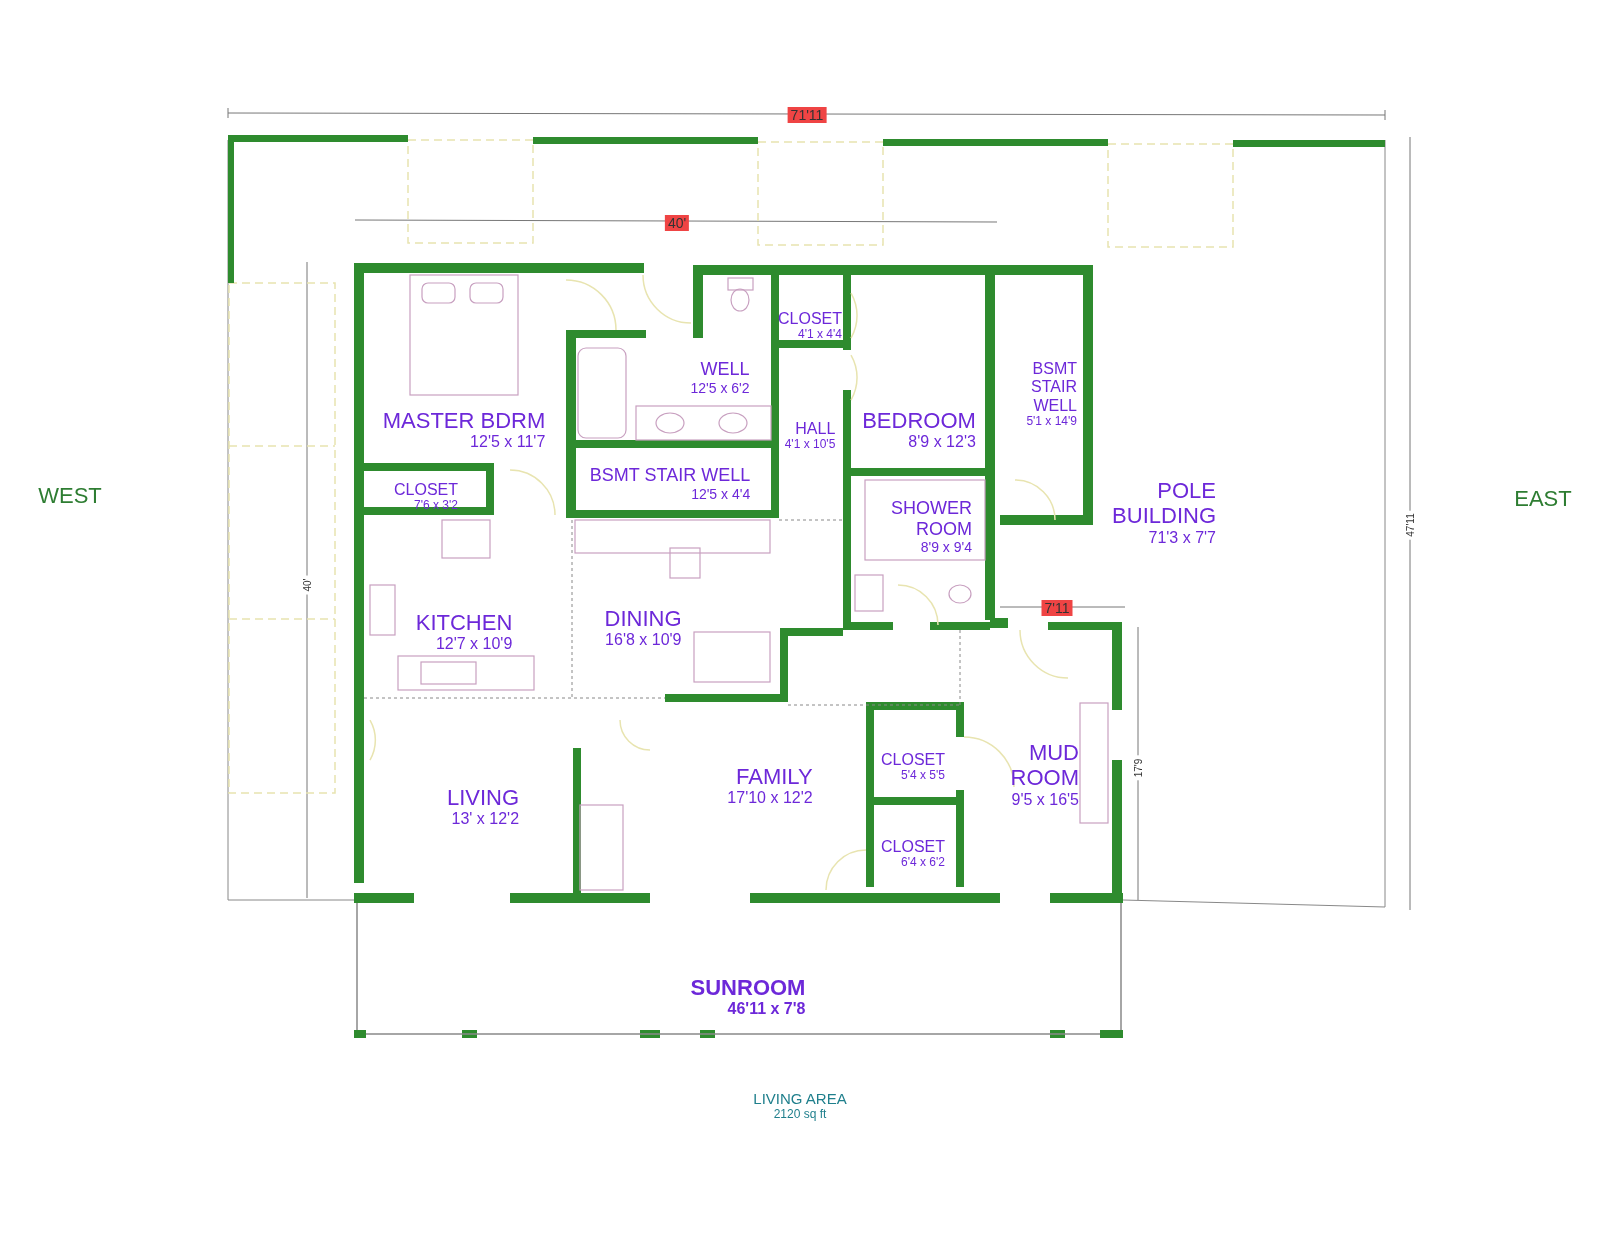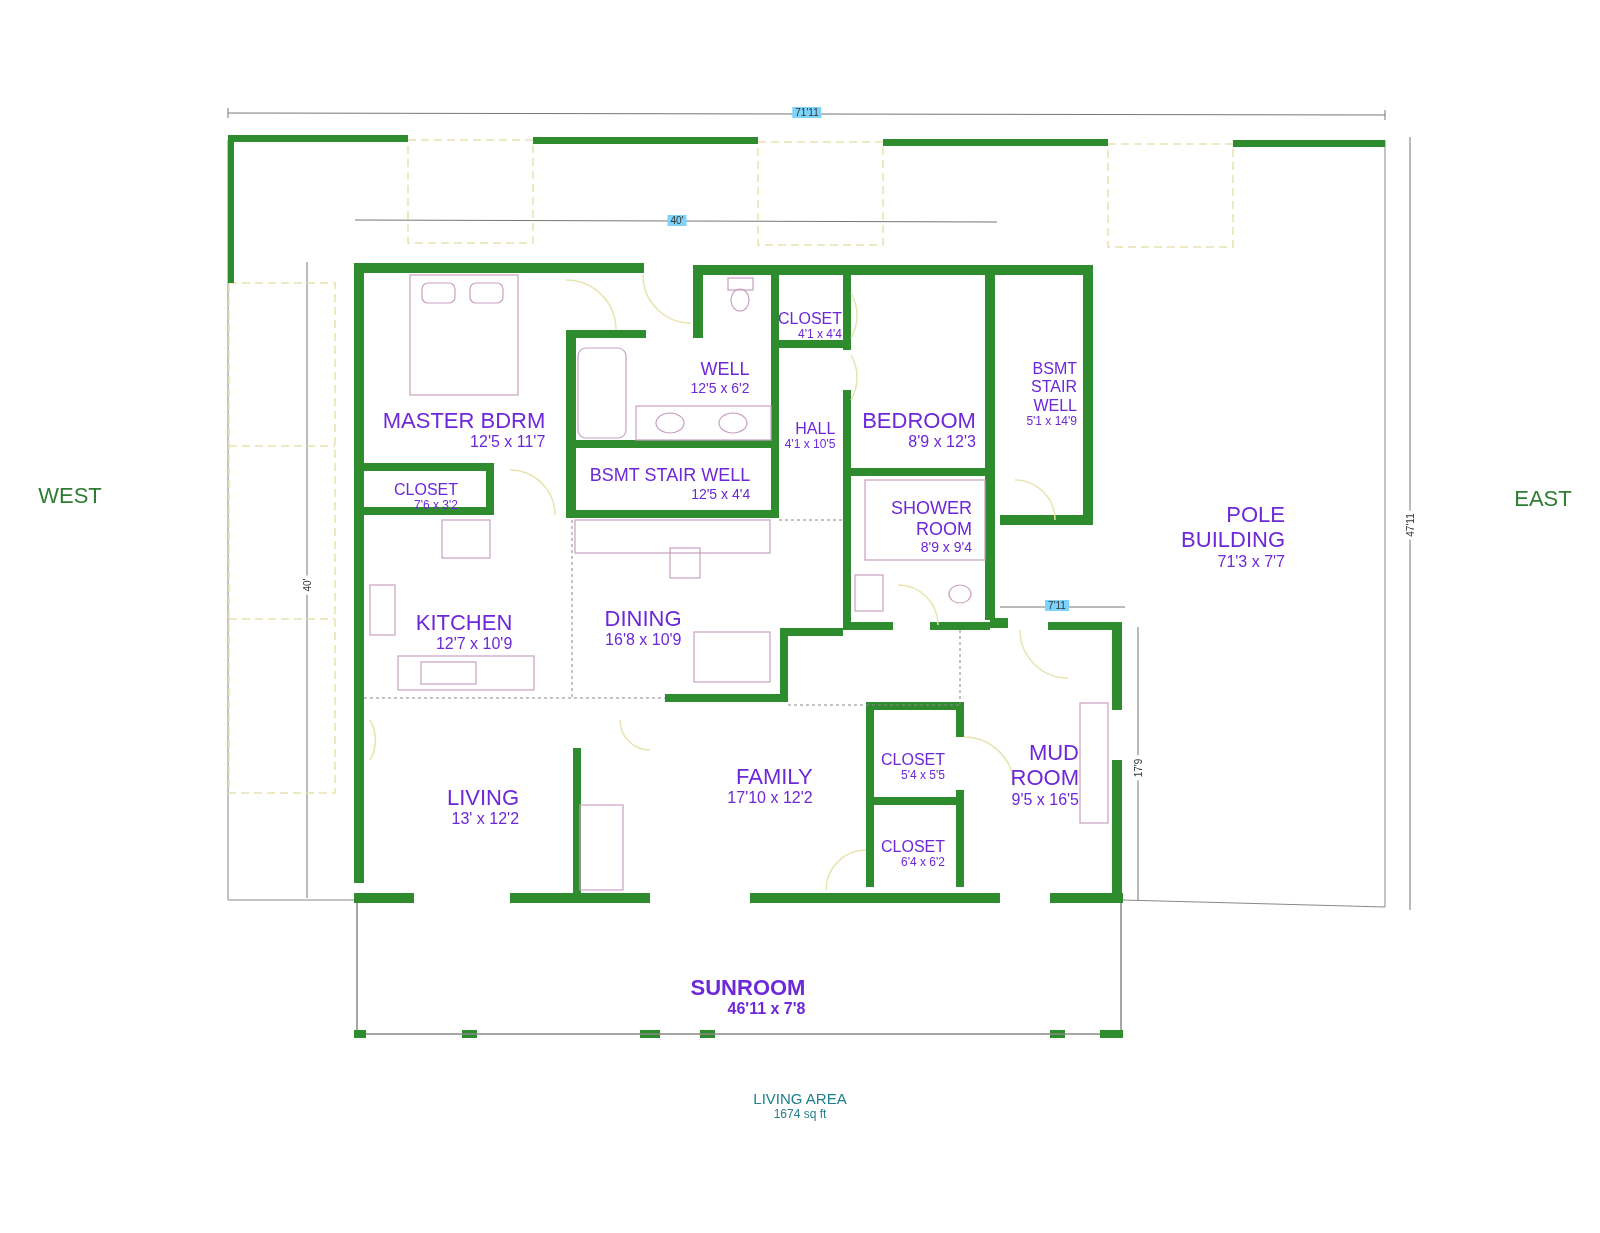--- a/index.html
+++ b/index.html
@@ -8,21 +8,21 @@
   .lbl{position:absolute;color:#6d28d9;text-align:right;white-space:nowrap;transform:translateX(-50%);line-height:1.15;}
   .lbl .t{display:block;}
   .lbl .d{display:block;}
   .big .t{font-size:22px;}
   .big .d{font-size:16px;}
   .med .t{font-size:18px;}
   .med .d{font-size:14px;}
   .sm .t{font-size:16px;}
   .sm .d{font-size:12px;}
   .compass{position:absolute;color:#2e7d32;font-size:22px;transform:translateX(-50%);}
-  .dim{position:absolute;color:#333;font-size:10px;background:#7dd3fc;padding:0 3px;transform:translateX(-50%);}
+  .dim{position:absolute;color:#333;font-size:14px;background:#ef4444;padding:0 3px;transform:translateX(-50%);}
   .dimv{position:absolute;color:#333;font-size:10px;background:#fff;padding:0 3px;transform:translate(-50%,-50%) rotate(-90deg);}
   .area{position:absolute;left:800px;transform:translateX(-50%);color:#1f7f8c;text-align:center;}
   .area .t{font-size:15px;display:block;}
   .area .d{font-size:12px;display:block;}
 </style>
 </head>
 <body>
 
 <svg id="plan" width="1600" height="1233" viewBox="0 0 1600 1233" xmlns="http://www.w3.org/2000/svg">
   <g stroke="#777" stroke-width="1" fill="none">
@@ -231,25 +231,25 @@
     <span class="d">5'4 x 5'5</span>
 </div>
 <div class="lbl sm" style="left:913px;top:838px;">
   <span class="t">CLOSET</span>
     <span class="d">6'4 x 6'2</span>
 </div>
 <div class="lbl big" style="left:1034px;top:740px;width:90px;white-space:normal;">
   <span class="t">MUD ROOM</span>
     <span class="d">9'5 x 16'5</span>
 </div>
-<div class="lbl big" style="left:1225px;top:478px;width:120px;white-space:normal;margin-top:24px;">
+<div class="lbl big" style="left:1156px;top:478px;width:120px;white-space:normal;">
   <span class="t">POLE BUILDING</span>
     <span class="d">71'3 x 7'7</span>
 </div>
 <div class="lbl big" style="left:748px;top:975px;font-weight:bold;">
   <span class="t">SUNROOM</span>
     <span class="d">46'11 x 7'8</span>
 </div>
 
 <div class="area" style="top:1090px;">
   <span class="t">LIVING AREA</span>
-  <span class="d">1674 sq ft</span>
+  <span class="d">2120 sq ft</span>
 </div>
 
 </body></html>

